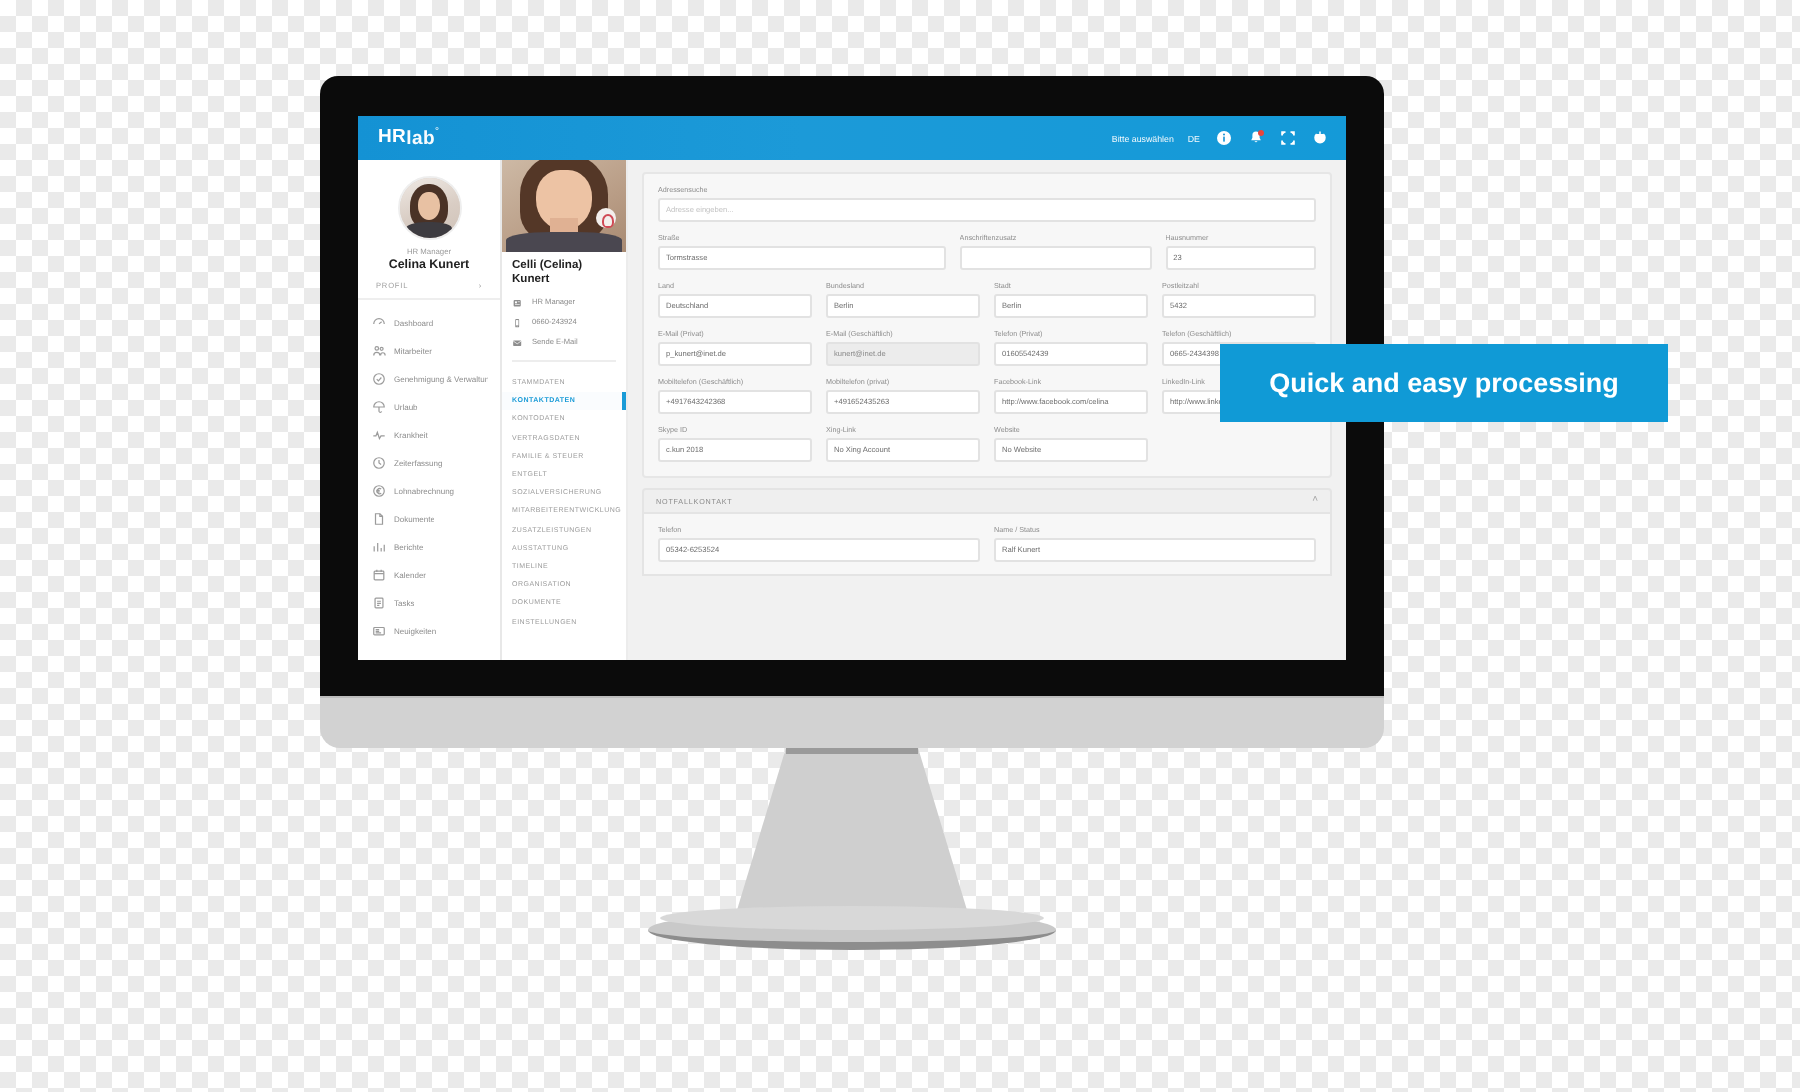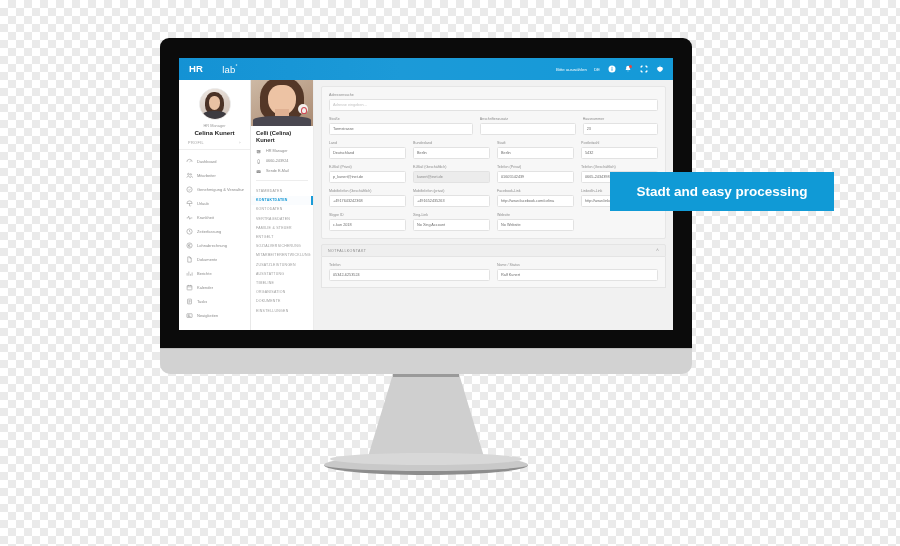--- a/index.html
+++ b/index.html
@@ -30,21 +30,21 @@
     background:#c9c9c9;border-radius:50%;border-bottom:4px solid #8d8d8d;}
   .base-in{position:absolute;left:330px;top:453px;width:192px;height:12px;
     background:#d8d8d8;border-radius:50%;}
 
   
   .app{position:absolute;inset:0;display:flex;flex-direction:column;background:#f2f2f2;}
   .topbar{height:22px;background:linear-gradient(90deg,#1492d4 0%,#1c9ad8 45%,#149ad8 100%);
     display:flex;align-items:center;flex:none;}
   .logo{width:78px;padding-left:10px;color:#fff;font-size:9.5px;letter-spacing:.2px;white-space:nowrap;}
   .logo b{font-weight:bold;}
-  .logo span.lt{font-weight:normal;opacity:.97;padding-left:19px;}
+  .logo span.lt{font-weight:bold;opacity:.97;}
   .logo sup{font-size:5px;vertical-align:super;}
   .topbar-spacer{flex:1;}
   .tb-right{display:flex;align-items:center;gap:7px;padding-right:9px;color:#fff;font-size:4.6px;}
   .tb-sel{font-size:4.4px;opacity:.95;white-space:nowrap;}
   .tb-lang{font-size:4.4px;opacity:.95;}
   .tb-ic{width:9px;height:9px;display:inline-flex;align-items:center;justify-content:center;position:relative;}
   .tb-ic svg{width:8px;height:8px;fill:#ffffff;}
   .dot{position:absolute;top:0px;right:0px;width:3px;height:3px;border-radius:50%;background:#e8453c;}
 
   .body{flex:1;display:flex;min-height:0;}
@@ -474,15 +474,15 @@
       </div>
 
     </div>
   </div>
 
   <div class="chin"></div>
   <div class="neck"></div>
   <div class="base"></div>
   <div class="base-in"></div>
 
-  <div class="callout" id="callout-right">Stadt and easy processing</div>
+  <div class="callout" id="callout-right">Quick and easy processing</div>
 
 </div>
 
 </body></html>

